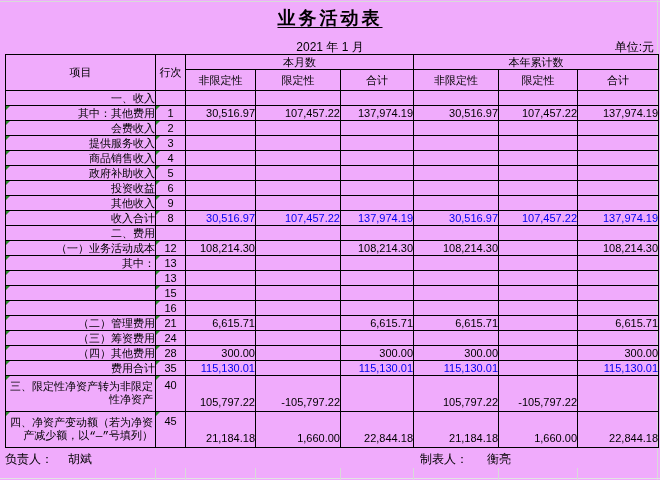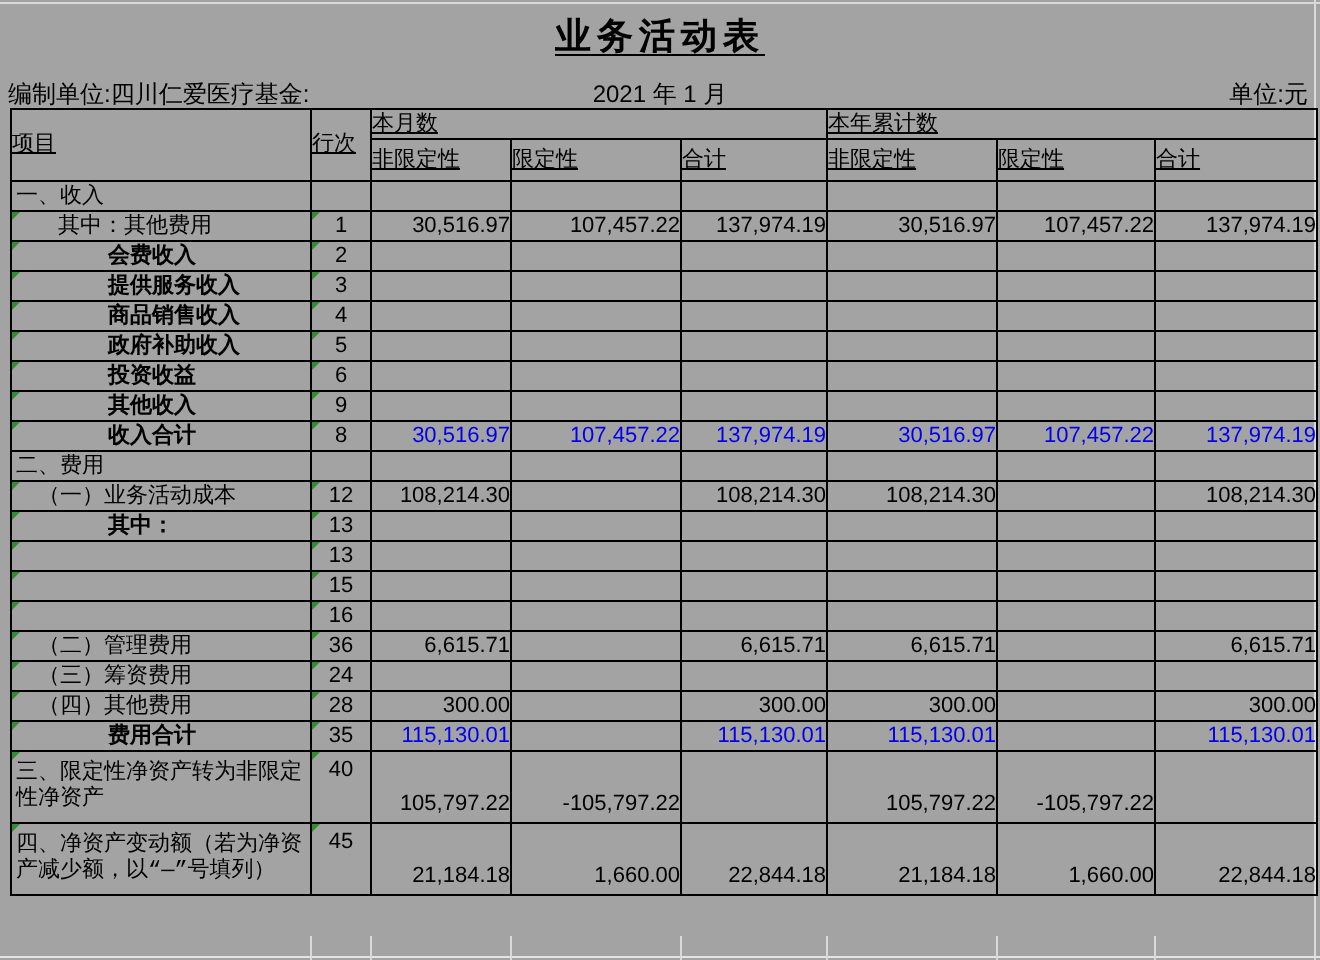--- a/index.html
+++ b/index.html
@@ -2,21 +2,21 @@
 <html style="--tri-green: #2f8f2f;"><head>
 <meta charset="utf-8">
 <style>
   * { box-sizing: border-box; }
   html,body { margin:0; padding:0; }
   body {
     width:660px; height:480px; background:#ffffff; color:#000;
     font-family:"Liberation Sans","DejaVu Sans",sans-serif;
     -webkit-font-smoothing:none;
   }
-  .sheet { position:relative; width:660px; height:480px; overflow:hidden; background:#a3a3a3; }
+  .sheet { position:relative; width:660px; height:480px; overflow:hidden; background:#f0abfc; }
 
   
   .grid-top   { position:absolute; left:0; top:1px; width:660px; height:1px; background:#d9d9d9; }
   .grid-right { position:absolute; left:657px; top:0; width:1px; height:480px; background:#d9d9d9; }
   .grid-stub  { position:absolute; top:468px; width:1px; height:12px; background:#d9d9d9; }
   .grid-bottom{ position:absolute; left:0; top:478px; width:660px; height:1px; background:#e3e3e3; }
 
   .title {
     position:absolute; top:6px; left:0; width:660px; text-align:center;
     font-size:18px; font-weight:bold; letter-spacing:3px;
@@ -31,29 +31,29 @@
   table.report {
     position:absolute; top:54px; left:5px; width:653px;
     border-collapse:collapse; table-layout:fixed;
   }
   .report th, .report td {
     border:1px solid #000; padding:0; font-weight:normal;
     font-size:11px; line-height:13px; overflow:hidden; white-space:nowrap;
   }
   .report thead tr.h1 th { height:15px; }
   .report thead tr.h2 th { height:21px; }
-  .report thead th { text-align:left; vertical-align:middle;text-decoration:underline; }
+  .report thead th { text-align:center; vertical-align:middle; }
   .report tbody td { height:15px; vertical-align:middle; }
 
-  .c-label { text-align:left; position:relative;margin-left:18px; }
+  .c-label { text-align:right; position:relative;margin-left:18px; }
   .c-label .lbl { display:inline-block; }
   .ind0 .lbl { padding-left:2px; }
   .ind1 .lbl { padding-left:13px; }
   .ind2 .lbl { padding-left:23px; }
-  .ind3 .lbl { padding-left:48px;font-weight:bold; }
+  .ind3 .lbl { padding-left:48px; }
   .c-rowno { text-align:center; position:relative; }
   .c-num   { text-align:right; padding-right:4px; }
 
   .tri::before {
     content:""; position:absolute; top:0; left:0; width:0; height:0;
     border-top:4px solid var(--tri-green,#2f8f2f);
     border-right:4px solid transparent;
   }
 
   tr.tall td { height:36px; }
@@ -76,21 +76,20 @@
   <div class="grid-top"></div>
   <div class="grid-right"></div>
   <div class="grid-bottom"></div>
 
   <div class="title">
     <span>业务活动表</span>
   </div>
 
   <div class="info-line">
     <span class="info-period">2021 年 1 月</span>
-    <span class="info-org">编制单位:四川仁爱医疗基金:</span>
     <span class="info-unit">单位:元</span>
   </div>
 
   <table class="report">
     <colgroup>
       <col style="width:150px">
         <col style="width:30px">
       <col style="width:70px">
         <col style="width:85px">
         <col style="width:73px">
@@ -260,21 +259,21 @@
           <td class="c-rowno tri">16</td>
           <td class="c-num"></td>
           <td class="c-num"></td>
           <td class="c-num"></td>
           <td class="c-num"></td>
           <td class="c-num"></td>
           <td class="c-num"></td>
         </tr>
         <tr>
           <td class="c-label ind1 tri"><span class="lbl">（二）管理费用</span></td>
-          <td class="c-rowno tri">36</td>
+          <td class="c-rowno tri">21</td>
           <td class="c-num">6,615.71</td>
           <td class="c-num"></td>
           <td class="c-num">6,615.71</td>
           <td class="c-num">6,615.71</td>
           <td class="c-num"></td>
           <td class="c-num">6,615.71</td>
         </tr>
         <tr>
           <td class="c-label ind1 tri"><span class="lbl">（三）筹资费用</span></td>
           <td class="c-rowno tri">24</td>
@@ -325,20 +324,26 @@
           <td class="c-num">21,184.18</td>
           <td class="c-num">1,660.00</td>
           <td class="c-num">22,844.18</td>
           <td class="c-num">21,184.18</td>
           <td class="c-num">1,660.00</td>
           <td class="c-num">22,844.18</td>
         </tr>
       </tbody>
   </table>
 
+  <div class="footer-line">
+    <span class="f-resp-label">负责人：</span>
+    <span class="f-resp-name">胡斌</span>
+    <span class="f-tab-label">制表人：</span>
+    <span class="f-tab-name">衡亮</span>
+  </div>
 
   <div class="grid-stub" style="left:155px"></div>
   <div class="grid-stub" style="left:185px"></div>
   <div class="grid-stub" style="left:255px"></div>
   <div class="grid-stub" style="left:340px"></div>
   <div class="grid-stub" style="left:413px"></div>
   <div class="grid-stub" style="left:498px"></div>
   <div class="grid-stub" style="left:577px"></div>
 </div>
 

